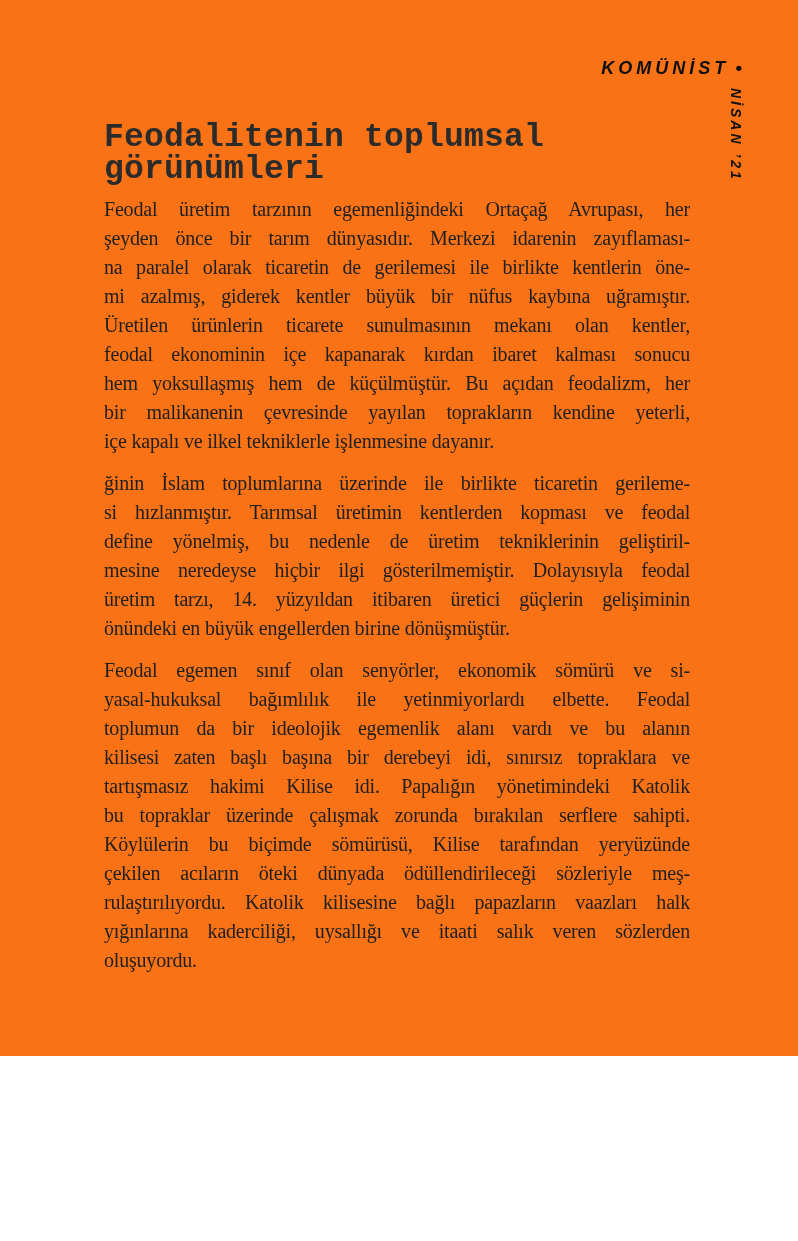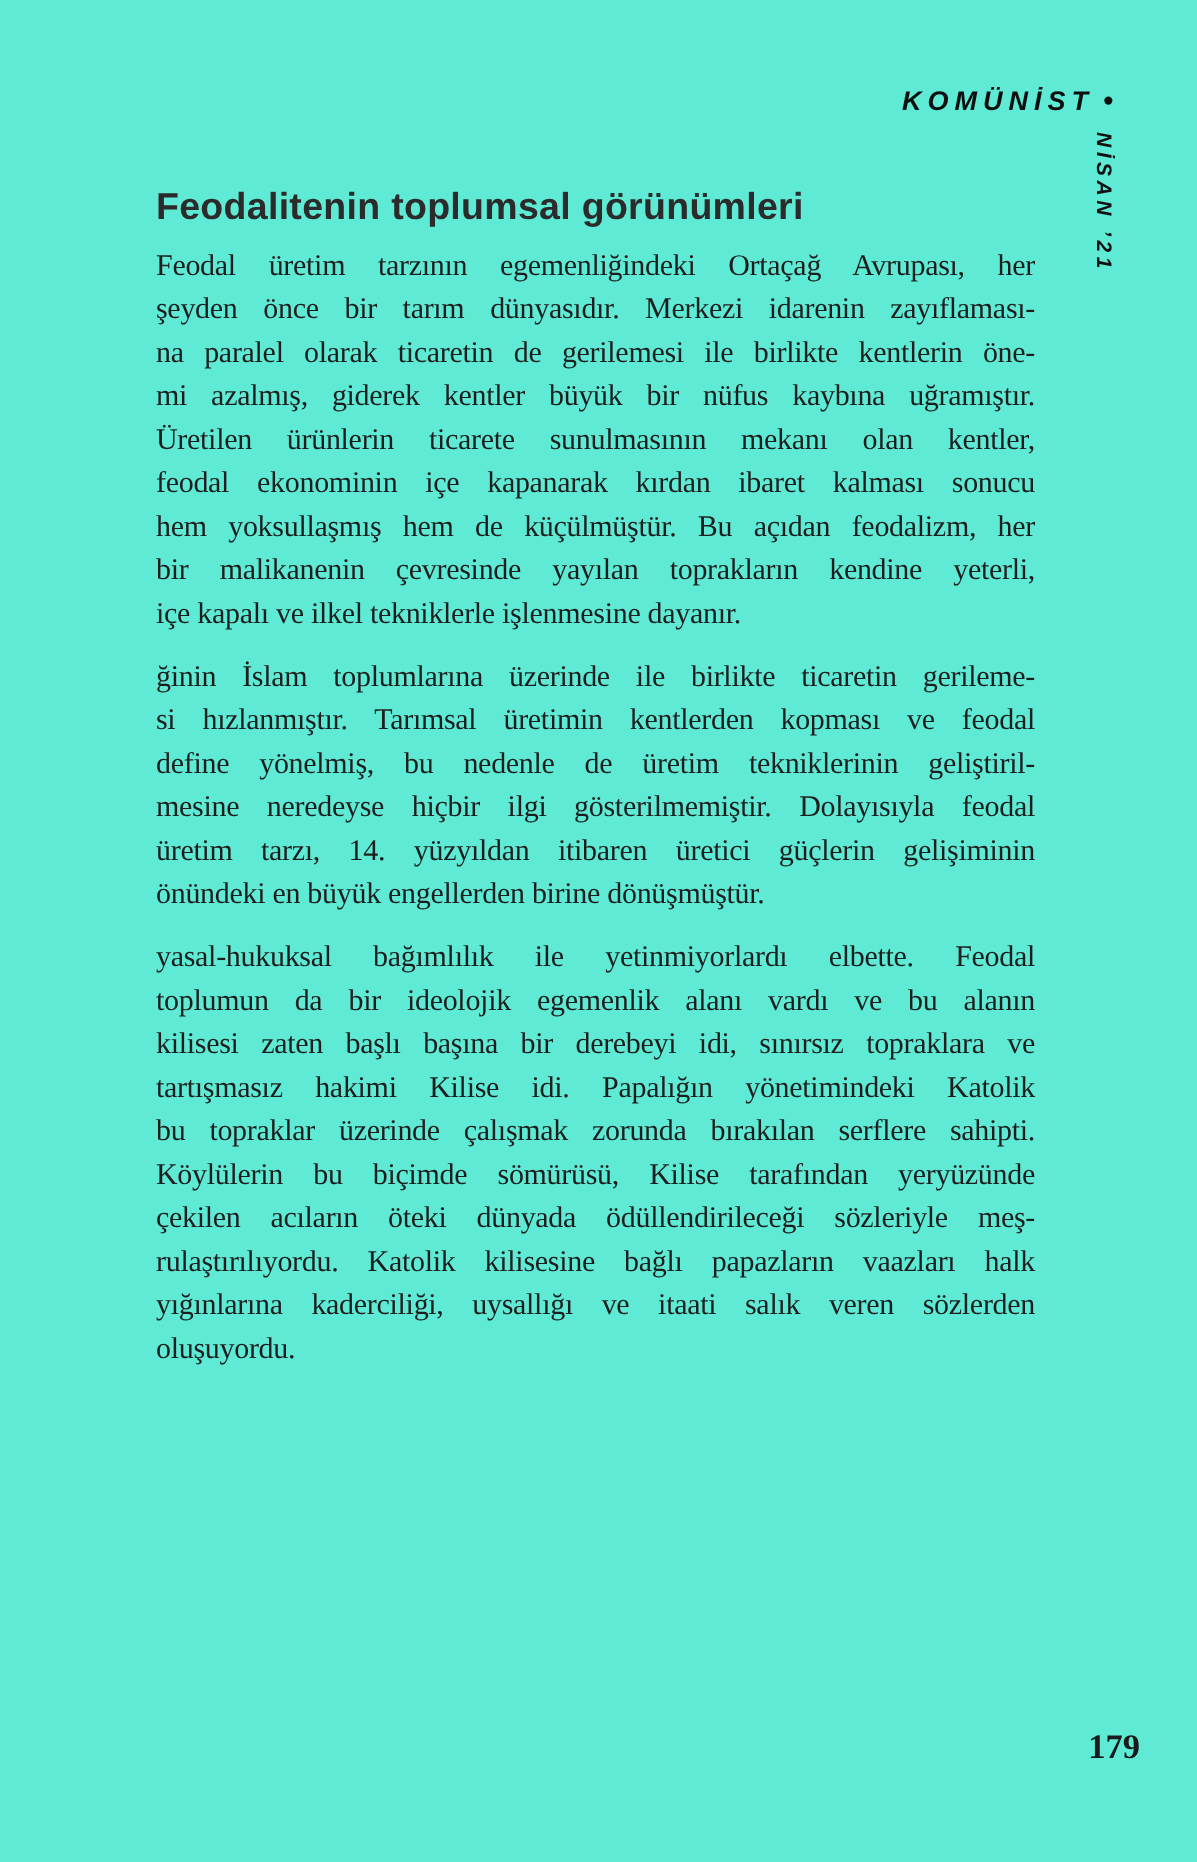--- a/index.html
+++ b/index.html
@@ -3,22 +3,22 @@
 <meta charset="utf-8">
 <style>
   html, body {
     margin: 0;
     padding: 0;
     background: #ffffff;
   }
   .page {
     position: relative;
     width: 798px;
-    height: 1241px;
-    background: #5eead4;
+    height: 1056px;
+    background: #f97316;
     overflow: hidden;
     font-family: "Liberation Serif", serif;
   }
 
   
   .masthead {
     position: absolute;
     top: 57px;
     right: 56px;
     font-family: "Liberation Sans", sans-serif;
@@ -67,23 +67,23 @@
   .line {
     line-height: 29px;
     text-align: justify;
     text-align-last: justify;
   }
   .line.last {
     text-align-last: left;
   }
 
   .section-heading {
-    font-family: Liberation Sans, sans-serif;
+    font-family: Liberation Mono, monospace;
     font-weight: 600;
-    font-size: 25px;
+    font-size: 33px;
     line-height: 32px;
     letter-spacing: 0.2px;
     color: #2b2b2b;
     margin: 19px 0 9px 0;
   }
 
   
   .page-number {
     position: absolute;
     top: 1152px;
@@ -124,20 +124,21 @@
         </div>
         <div class="paragraph">
           <div class="line">ğinin İslam toplumlarına üzerinde ile birlikte ticaretin gerileme-</div>
           <div class="line">si hızlanmıştır. Tarımsal üretimin kentlerden kopması ve feodal</div>
           <div class="line">define yönelmiş, bu nedenle de üretim tekniklerinin geliştiril-</div>
           <div class="line">mesine neredeyse hiçbir ilgi gösterilmemiştir. Dolayısıyla feodal</div>
           <div class="line">üretim tarzı, 14. yüzyıldan itibaren üretici güçlerin gelişiminin</div>
           <div class="line last">önündeki en büyük engellerden birine dönüşmüştür.</div>
         </div>
         <div class="paragraph">
+          <div class="line">Feodal egemen sınıf olan senyörler, ekonomik sömürü ve si-</div>
           <div class="line">yasal-hukuksal bağımlılık ile yetinmiyorlardı elbette. Feodal</div>
           <div class="line">toplumun da bir ideolojik egemenlik alanı vardı ve bu alanın</div>
           <div class="line">kilisesi zaten başlı başına bir derebeyi idi, sınırsız topraklara ve</div>
           <div class="line">tartışmasız hakimi Kilise idi. Papalığın yönetimindeki Katolik</div>
           <div class="line">bu topraklar üzerinde çalışmak zorunda bırakılan serflere sahipti.</div>
           <div class="line">Köylülerin bu biçimde sömürüsü, Kilise tarafından yeryüzünde</div>
           <div class="line">çekilen acıların öteki dünyada ödüllendirileceği sözleriyle meş-</div>
           <div class="line">rulaştırılıyordu. Katolik kilisesine bağlı papazların vaazları halk</div>
           <div class="line">yığınlarına kaderciliği, uysallığı ve itaati salık veren sözlerden</div>
           <div class="line last">oluşuyordu.</div>

